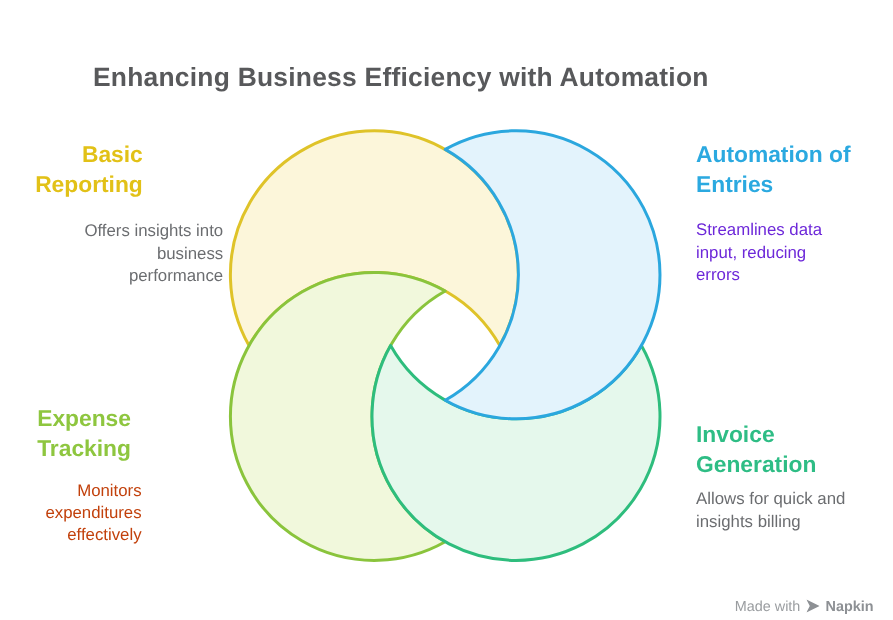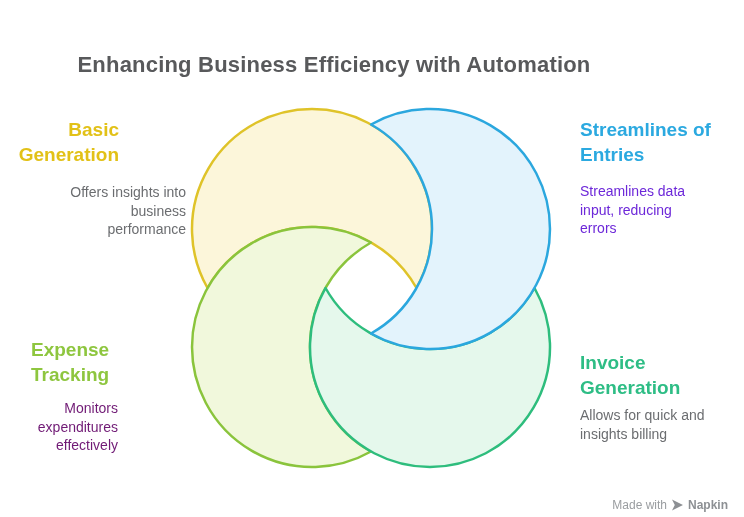--- a/index.html
+++ b/index.html
@@ -39,34 +39,34 @@
 
   <path class="knot-path" d="M 207.5 288 A 120 120 0 1 1 416.5 288 A 120 120 0 0 0 207.5 288 Z" fill="#FCF6DA" stroke="#DFC329"></path>
   <path class="knot-path" d="M 371 451.5 A 120 120 0 1 1 371 242.5 A 120 120 0 0 0 371 451.5 Z" fill="#F1F8DC" stroke="#8AC43C"></path>
   <path class="knot-path" d="M 534.5 288 A 120 120 0 1 1 325.5 288 A 120 120 0 0 0 534.5 288 Z" fill="#E5F8EC" stroke="#2EBD7D"></path>
   <path class="knot-path" d="M 371 124.5 A 120 120 0 1 1 371 333.5 A 120 120 0 0 0 371 124.5 Z" fill="#E3F3FC" stroke="#2BA7DE"></path>
 </svg>
 
 <div class="abs title" style="color: rgb(88, 89, 91);">Enhancing Business Efficiency with Automation</div>
 
 <div class="abs sec-label pre tl-label" style="color: rgb(226, 193, 23);">Basic
-Generation</div>
+Reporting</div>
 <div class="abs sec-desc pre tl-desc" style="color: rgb(107, 109, 112);">Offers insights into
 business
 performance</div>
 
-<div class="abs sec-label pre tr-label" style="color: rgb(43, 169, 224);">Streamlines of
+<div class="abs sec-label pre tr-label" style="color: rgb(43, 169, 224);">Automation of
 Entries</div>
 <div class="abs sec-desc pre tr-desc" style="color: #6d28d9;">Streamlines data
 input, reducing
 errors</div>
 
 <div class="abs sec-label pre bl-label" style="color: rgb(142, 198, 63);">Expense
 Tracking</div>
-<div class="abs sec-desc pre bl-desc" style="color: #701a75;">Monitors
+<div class="abs sec-desc pre bl-desc" style="color: #c2410c;">Monitors
 expenditures
 effectively</div>
 
 <div class="abs sec-label pre br-label" style="color: rgb(46, 189, 133);">Invoice
 Generation</div>
 <div class="abs sec-desc pre br-desc" style="color: rgb(107, 109, 112);">Allows for quick and
 insights billing</div>
 
 <div class="abs badge">
   <span class="made" style="color: rgb(154, 157, 160);">Made with</span>

